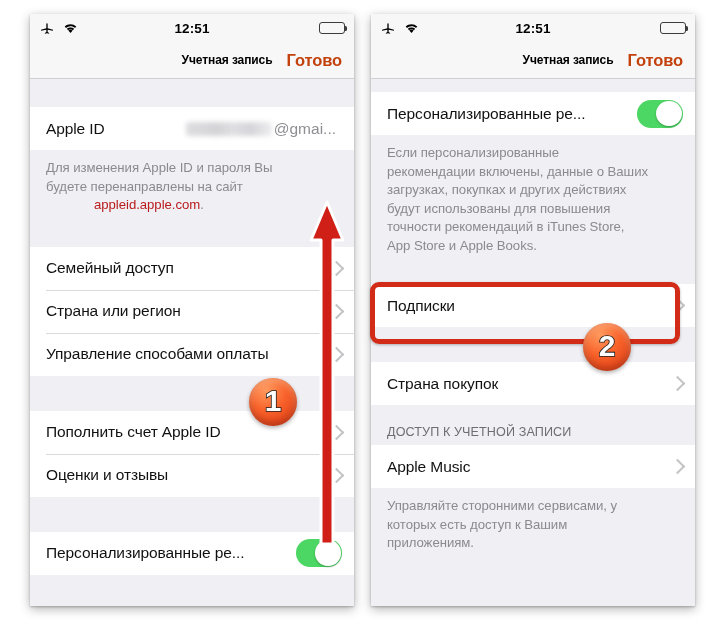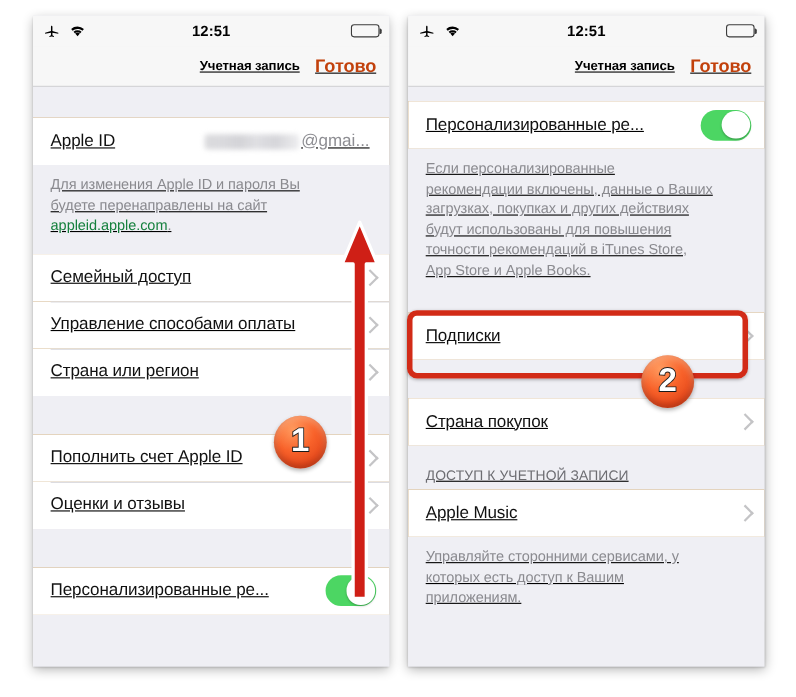--- a/index.html
+++ b/index.html
@@ -31,21 +31,20 @@
     height: 592px;
     background: #efeff4;
     box-shadow: 0 3px 10px rgba(0,0,0,0.30), 0 1px 2px rgba(0,0,0,0.22);
     overflow: hidden;
     flex: 0 0 auto;
   }
   .phone-inner {
     position: absolute;
     inset: 0;
     overflow: hidden;
-    text-decoration: underline;
   }
 
   
   .statusbar {
     height: 28px;
     background: #f7f7f7;
     display: flex;
     align-items: center;
     padding: 0 9px 0 9px;
     box-sizing: border-box;
@@ -185,22 +184,22 @@
   }
 
   .footer-note {
     padding: 9px 20px 12px 16px;
     font-size: 13.2px;
     line-height: 18.5px;
     color: #8a8a8f;
     background: #efeff4;
     letter-spacing: -0.05px;
   }
-  .footer-note .link { color: #15803d; }
-  .footer-note-tall { padding-bottom: 16px; }
+  .footer-note .link { color: #b91c1c; margin-left: 48px; }
+  .footer-note-tall { padding-bottom: 32px; }
 
   .section-header {
     padding: 20px 16px 6px 16px;
     font-size: 12.6px;
     color: #6d6d72;
     letter-spacing: 0.1px;
     background: #efeff4;
     text-transform: uppercase;
   }
 
@@ -333,26 +332,26 @@
           <span class="link">appleid.apple.com</span><span>.</span>
         </div>
 
         <div class="group">
           <div class="row">
             <span class="row-label">Семейный доступ</span>
             <span class="row-spacer"></span>
             <span class="chevron"></span>
           </div>
           <div class="row">
+            <span class="row-label">Страна или регион</span>
+            <span class="row-spacer"></span>
+            <span class="chevron"></span>
+          </div>
+          <div class="row">
             <span class="row-label">Управление способами оплаты</span>
-            <span class="row-spacer"></span>
-            <span class="chevron"></span>
-          </div>
-          <div class="row">
-            <span class="row-label">Страна или регион</span>
             <span class="row-spacer"></span>
             <span class="chevron"></span>
           </div>
         </div>
 
         <div class="gap-lg"></div>
 
         <div class="group">
           <div class="row">
             <span class="row-label">Пополнить счет Apple ID</span>

